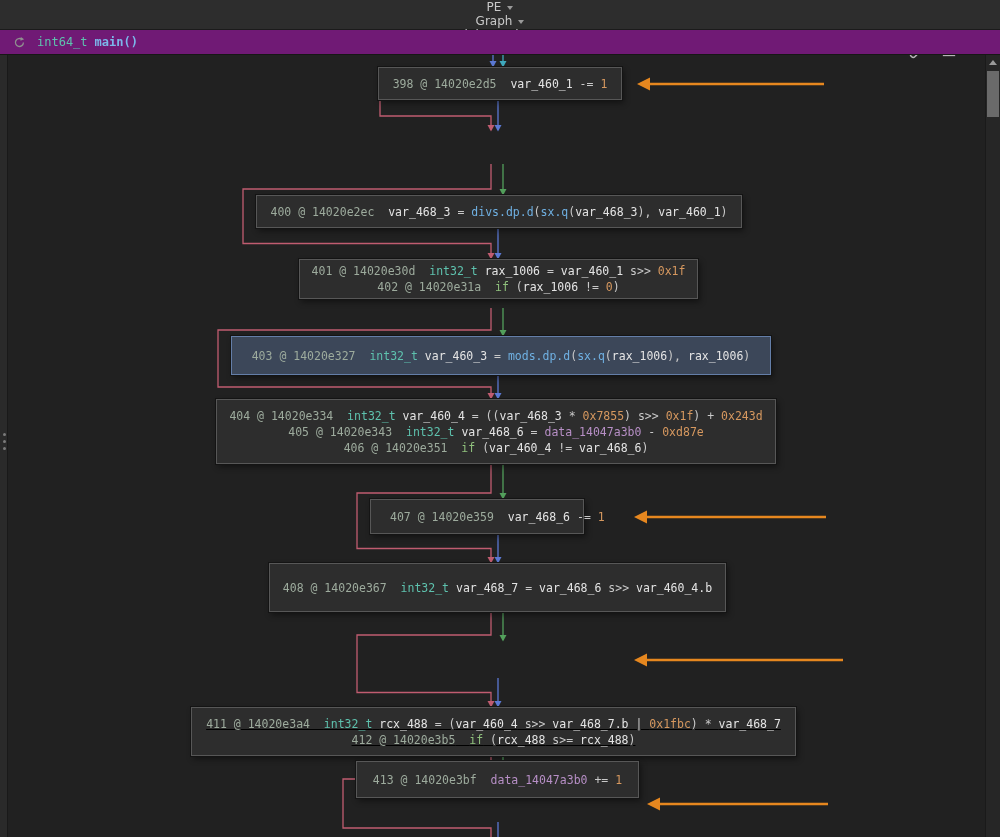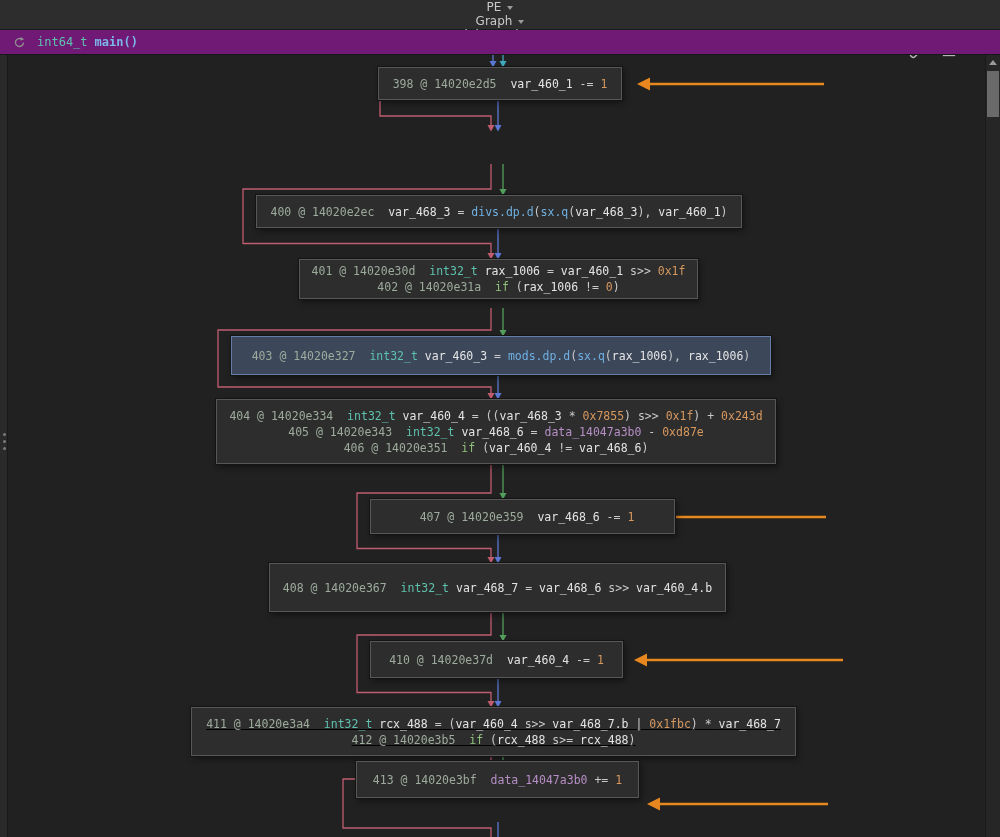--- a/index.html
+++ b/index.html
@@ -176,28 +176,25 @@
       <div class="gline"><span class="tk-a">402 @ 14020e31a</span><span class="tk-s">  </span><span class="tk-k">if</span><span class="tk-o"> (</span><span class="tk-v">rax_1006</span><span class="tk-o"> != </span><span class="tk-n">0</span><span class="tk-o">)</span></div>
     </div>
     <div class="gnode selected" style="left: 231px; top: 281px; width: 540px; height: 39px;">
       <div class="gline"><span class="tk-a">403 @ 14020e327</span><span class="tk-s">  </span><span class="tk-t">int32_t</span><span class="tk-s"> </span><span class="tk-v">var_460_3</span><span class="tk-o"> = </span><span class="tk-f">mods.dp.d</span><span class="tk-o">(</span><span class="tk-f">sx.q</span><span class="tk-o">(</span><span class="tk-v">rax_1006</span><span class="tk-o">), </span><span class="tk-v">rax_1006</span><span class="tk-o">)</span></div>
     </div>
     <div class="gnode" style="left: 216px; top: 344px; width: 560px; height: 65px;">
       <div class="gline"><span class="tk-a">404 @ 14020e334</span><span class="tk-s">  </span><span class="tk-t">int32_t</span><span class="tk-s"> </span><span class="tk-v">var_460_4</span><span class="tk-o"> = ((</span><span class="tk-v">var_468_3</span><span class="tk-o"> * </span><span class="tk-n">0x7855</span><span class="tk-o">) s&gt;&gt; </span><span class="tk-n">0x1f</span><span class="tk-o">) + </span><span class="tk-n">0x243d</span></div>
       <div class="gline"><span class="tk-a">405 @ 14020e343</span><span class="tk-s">  </span><span class="tk-t">int32_t</span><span class="tk-s"> </span><span class="tk-v">var_468_6</span><span class="tk-o"> = </span><span class="tk-d">data_14047a3b0</span><span class="tk-o"> - </span><span class="tk-n">0xd87e</span></div>
       <div class="gline"><span class="tk-a">406 @ 14020e351</span><span class="tk-s">  </span><span class="tk-k">if</span><span class="tk-o"> (</span><span class="tk-v">var_460_4</span><span class="tk-o"> != </span><span class="tk-v">var_468_6</span><span class="tk-o">)</span></div>
     </div>
-    <div class="gnode" style="left: 370px; top: 444px; width: 305px; height: 35px; padding-left: 19px;">
+    <div class="gnode" style="left: 370px; top: 444px; width: 214px; height: 35px; padding-left: 19px;">
       <div class="gline"><span class="tk-a">407 @ 14020e359</span><span class="tk-s">  </span><span class="tk-v">var_468_6</span><span class="tk-o"> -= </span><span class="tk-n">1</span></div>
     </div>
     <div class="gnode" style="left: 269px; top: 508px; width: 457px; height: 49px;">
       <div class="gline"><span class="tk-a">408 @ 14020e367</span><span class="tk-s">  </span><span class="tk-t">int32_t</span><span class="tk-s"> </span><span class="tk-v">var_468_7</span><span class="tk-o"> = </span><span class="tk-v">var_468_6</span><span class="tk-o"> s&gt;&gt; </span><span class="tk-v">var_460_4.b</span></div>
-    </div>
-    <div class="gnode" style="left: 370px; top: 586px; width: 253px; height: 37px;">
-      <div class="gline"><span class="tk-a">410 @ 14020e37d</span><span class="tk-s">  </span><span class="tk-v">var_460_4</span><span class="tk-o"> -= </span><span class="tk-n">1</span></div>
     </div>
     <div class="gnode" style="left: 191px; top: 652px; width: 605px; height: 49px; text-decoration: underline;">
       <div class="gline"><span class="tk-a">411 @ 14020e3a4</span><span class="tk-s">  </span><span class="tk-t">int32_t</span><span class="tk-s"> </span><span class="tk-v">rcx_488</span><span class="tk-o"> = (</span><span class="tk-v">var_460_4</span><span class="tk-o"> s&gt;&gt; </span><span class="tk-v">var_468_7.b</span><span class="tk-o"> | </span><span class="tk-n">0x1fbc</span><span class="tk-o">) * </span><span class="tk-v">var_468_7</span></div>
       <div class="gline"><span class="tk-a">412 @ 14020e3b5</span><span class="tk-s">  </span><span class="tk-k">if</span><span class="tk-o"> (</span><span class="tk-v">rcx_488</span><span class="tk-o"> s&gt;= </span><span class="tk-v">rcx_488</span><span class="tk-o">)</span></div>
     </div>
     <div class="gnode" style="left: 356px; top: 706px; width: 283px; height: 37px;">
       <div class="gline"><span class="tk-a">413 @ 14020e3bf</span><span class="tk-s">  </span><span class="tk-d">data_14047a3b0</span><span class="tk-o"> += </span><span class="tk-n">1</span></div>
     </div>
   </div>
 

